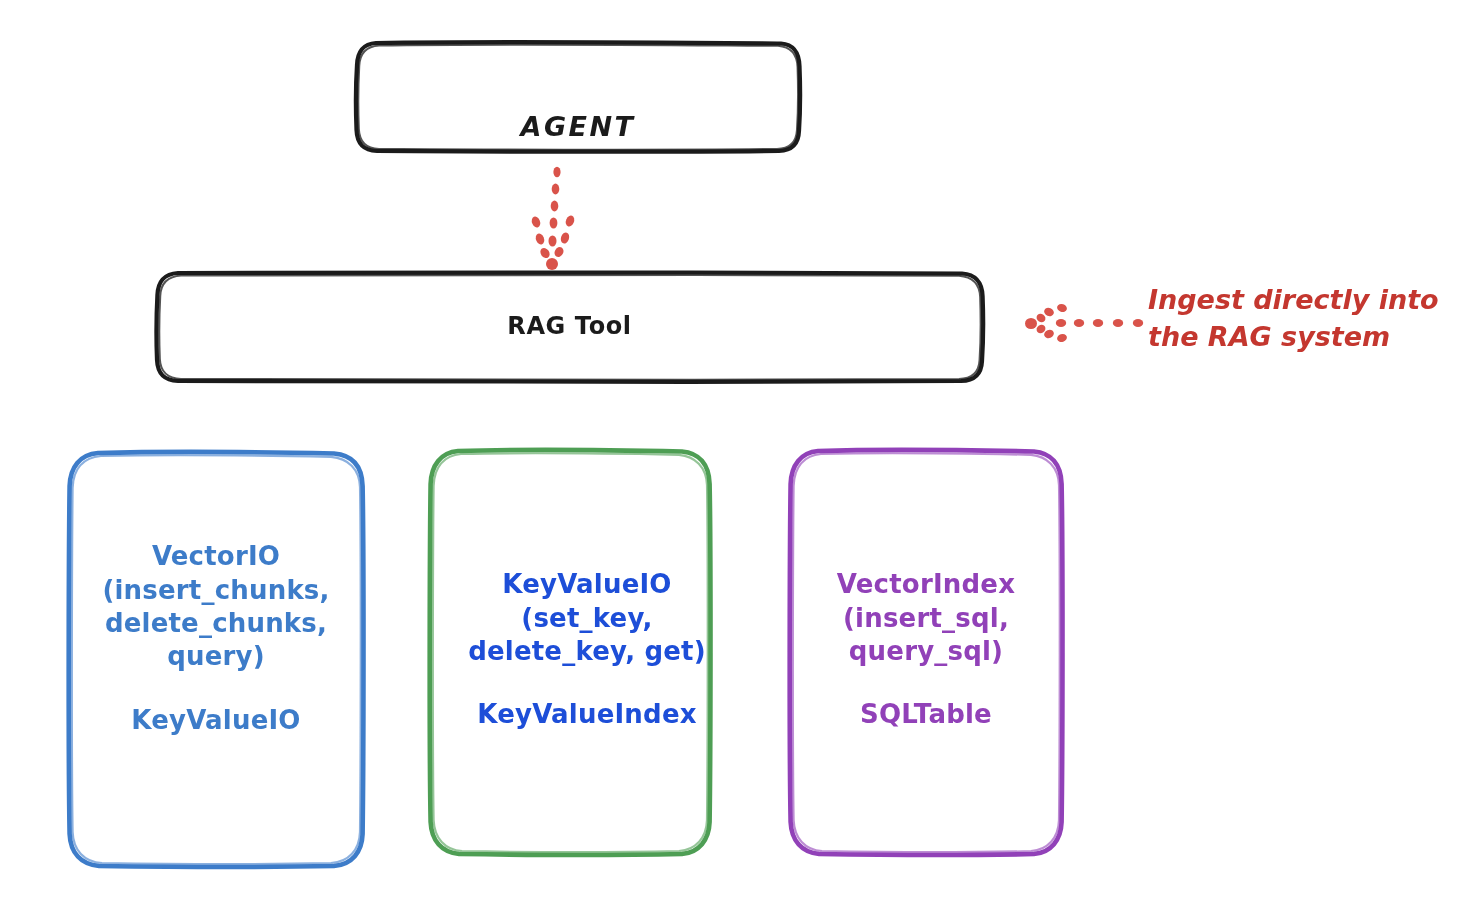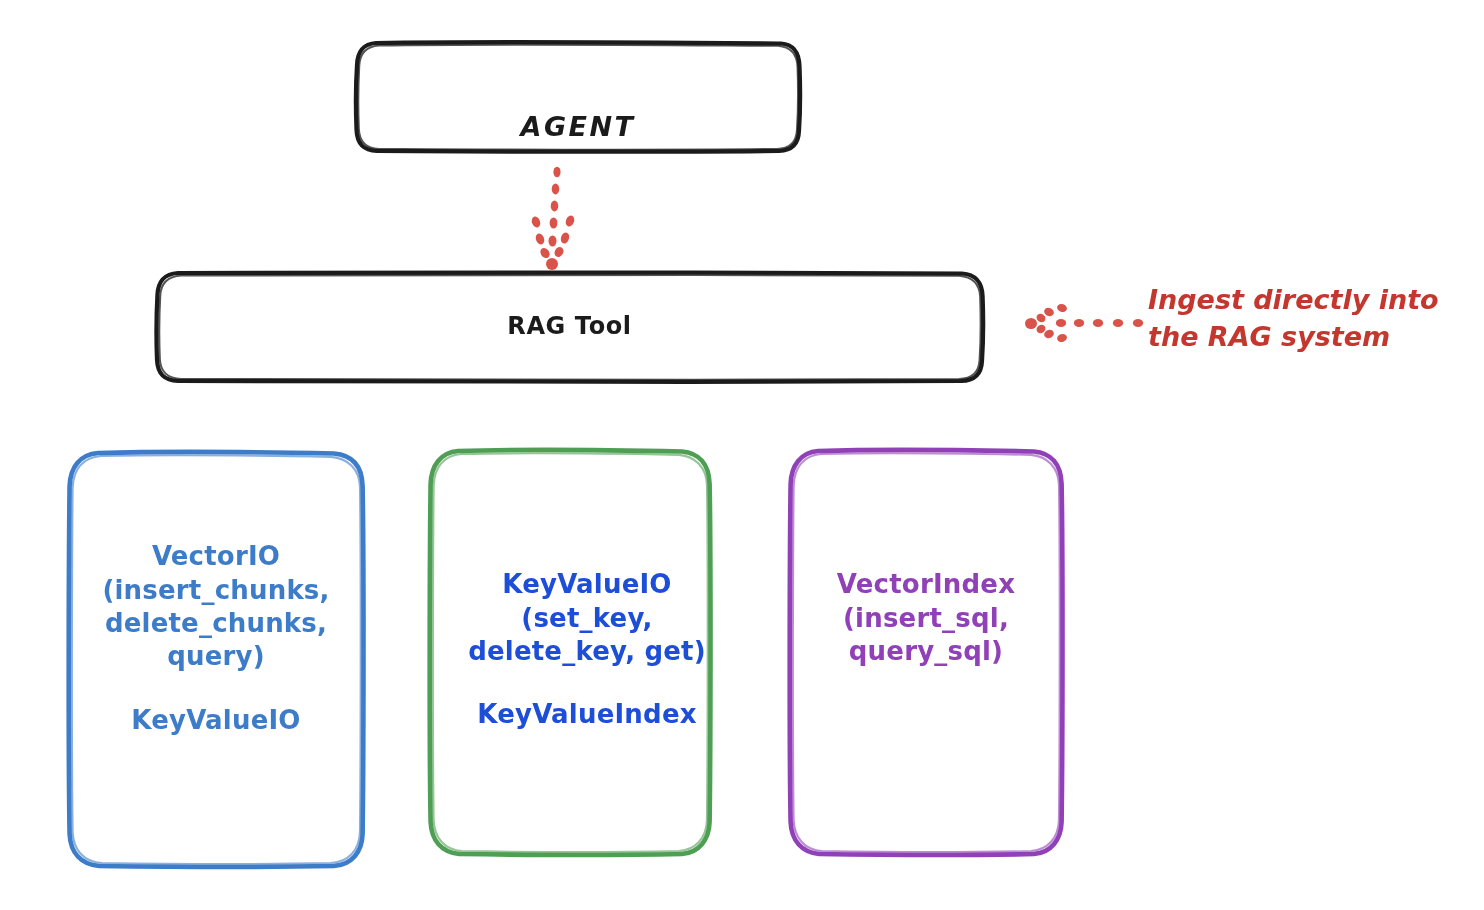--- a/index.html
+++ b/index.html
@@ -245,16 +245,17 @@
   <span class="card-label">KeyValueIO
 (set_key,
 delete_key, get)</span>
   <span class="card-sub">KeyValueIndex</span>
 </div>
 
 <div class="node-label" id="relational-label">
   <span class="card-label">VectorIndex
 (insert_sql,
 query_sql)</span>
+  <span class="card-sub">SQLTable</span>
 </div>
 
 <div id="ingest-note">Ingest directly into
 the RAG system</div>
 
 </body></html>

